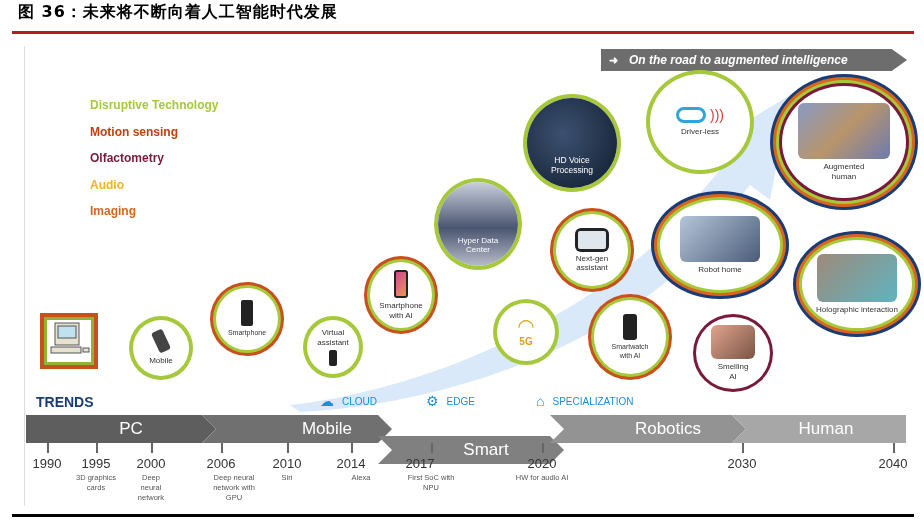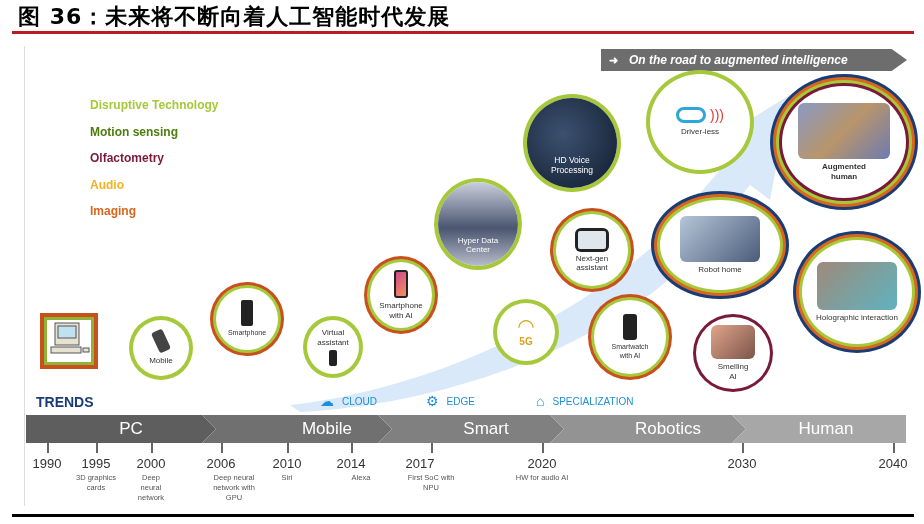--- a/index.html
+++ b/index.html
@@ -1,34 +1,34 @@
 <!DOCTYPE html>
 <html><head>
 <meta charset="utf-8">
 <style>
   * { margin: 0; padding: 0; box-sizing: border-box; }
   body { width: 924px; height: 524px; background: #ffffff; position: relative; overflow: hidden; font-family: "DejaVu Sans", sans-serif; }
-  .title { position: absolute; left: 18px; top: 2px; font-size: 22px; font-weight: bold; color: #000; font-family: "DejaVu Sans", sans-serif; letter-spacing: 1px; }
+  .title { position: absolute; left: 18px; top: 2px; font-size: 16px; font-weight: bold; color: #000; font-family: "DejaVu Sans", sans-serif; letter-spacing: 1px; }
   .title-rule { position: absolute; left: 12px; right: 10px; top: 31px; height: 3px; background: #b41e23; }
   .bottom-rule { position: absolute; left: 12px; right: 10px; top: 514px; height: 3px; background: #000; }
   .frame-left { position: absolute; left: 24px; top: 46px; width: 1px; height: 460px; background: #ddd; }
 
   .road { position: absolute; left: 601px; top: 49px; height: 22px; width: 306px; background: #6d6d6d; color: #fff; font-style: italic; font-weight: bold; font-size: 12px; line-height: 22px; padding-left: 28px; font-family: "Liberation Sans", sans-serif; clip-path: polygon(0 0, 95% 0, 100% 50%, 95% 100%, 0 100%); }
   .road-arrow { position: absolute; left: 8px; top: 0; font-size: 11px; font-style: normal; }
 
   .legend { position: absolute; left: 90px; top: 98px; }
   .legend div { font-size: 12px; font-weight: bold; height: 26.5px; font-family: "Liberation Sans", sans-serif; }
 
   .swoosh { position: absolute; left: 0; top: 0; width: 924px; height: 524px; pointer-events: none; }
 
   .bubble { position: absolute; border-radius: 50%; background: #fff; display: flex; flex-direction: column; align-items: center; justify-content: center; text-align: center; font-size: 8px; color: #333; font-family: "Liberation Sans", sans-serif; line-height: 1.15; }
   .bubble .pic { border-radius: 6px; margin-bottom: 3px; }
   .g { box-shadow: 0 0 0 4px #a6c93b; }
   .go { box-shadow: 0 0 0 3px #a6c93b, 0 0 0 6px #c84f1e; }
-  .full { box-shadow: 0 0 0 3px #7a1a3a, 0 0 0 6px #a6c93b, 0 0 0 9px #d8661f, 0 0 0 12px #1a3c75; font-weight: bold; }
+  .full { box-shadow: 0 0 0 3px #7a1a3a, 0 0 0 6px #a6c93b, 0 0 0 9px #d8661f, 0 0 0 12px #1a3c75; }
   .gob { box-shadow: 0 0 0 3px #a6c93b, 0 0 0 6px #d8661f, 0 0 0 9px #1a3c75; }
   .olf { box-shadow: 0 0 0 3px #7a1a3a; }
 
   .pc-box { position: absolute; left: 40px; top: 313px; width: 58px; height: 56px; border: 4px solid #c84f1e; background: #fff; }
   .pc-box-inner { position: absolute; inset: 0; border: 3px solid #8fb335; display: flex; align-items: center; justify-content: center; }
 
   .trends { position: absolute; left: 36px; top: 394px; font-size: 14px; font-weight: bold; color: #1a3c75; font-family: "Liberation Sans", sans-serif; }
   .tech { position: absolute; top: 393px; display: flex; align-items: center; gap: 8px; font-size: 10px; color: #1d8fd8; font-family: "Liberation Sans", sans-serif; }
   .tech .ico { font-size: 14px; color: #1d8fd8; }
 
@@ -49,21 +49,21 @@
   <path d="M290 405 C 420 390, 560 330, 660 240 L 720 170 L 700 150 L 790 95 L 770 200 L 750 185 L 690 260 C 600 350, 440 405, 300 412 Z" fill="#cfe3f7" opacity="0.8"></path>
 </svg>
 
 <div class="road">
   <span class="road-arrow">➜</span>
   <span>On the road to augmented intelligence</span>
 </div>
 
 <div class="legend">
   <div style="color:#a6c93b">Disruptive Technology</div>
-  <div style="color:#4d7c0f">Motion sensing</div>
+  <div style="color:#c2410c">Motion sensing</div>
   <div style="color:#7a1a3a">Olfactometry</div>
   <div style="color:#f0b323">Audio</div>
   <div style="color:#d8661f">Imaging</div>
 </div>
 
 <div class="pc-box">
   <div class="pc-box-inner">
     <svg width="44" height="40" viewBox="0 0 44 40">
       <rect x="8" y="2" width="24" height="22" fill="#e6e2d2" stroke="#555"></rect>
       <rect x="11" y="5" width="18" height="12" fill="#bfe1f0" stroke="#555"></rect>
@@ -134,21 +134,21 @@
 <div class="bubble olf" style="left:696px;top:317px;width:74px;height:72px;">
   <div class="pic" style="width:44px;height:34px;background:linear-gradient(135deg,#e1a58c,#7b5449);"></div>
   <span style="width:34px">Smelling AI</span>
 </div>
 
 <div class="bubble full" style="left:782px;top:86px;width:124px;height:112px;">
   <div class="pic" style="width:92px;height:56px;background:linear-gradient(135deg,#8a9ac4,#b8956b 50%,#6d7bb0);"></div>
   <span style="width:50px">Augmented human</span>
 </div>
 
-<div class="bubble gob" style="left:802px;top:240px;width:110px;height:104px;">
+<div class="bubble gob" style="left:802px;top:240px;width:110px;height:88px;">
   <div class="pic" style="width:80px;height:48px;background:linear-gradient(135deg,#9e8a7a,#5fb3c0);"></div>
   <span>Holographic interaction</span>
 </div>
 
 <div class="trends">TRENDS</div>
 <div class="tech" style="left:320px;">
   <span class="ico">☁</span>
   <span>CLOUD</span>
 </div>
 <div class="tech" style="left:426px;">
@@ -156,21 +156,21 @@
   <span>EDGE</span>
 </div>
 <div class="tech" style="left:536px;">
   <span class="ico">⌂</span>
   <span>SPECIALIZATION</span>
 </div>
 
 <div class="timebar">
   <div class="seg" style="left:0;width:190px;background:#5e5e5e;clip-path:polygon(0 0,176px 0,190px 50%,176px 100%,0 100%);"><span style="padding-left:20px">PC</span></div>
   <div class="seg" style="left:176px;width:190px;background:#707070;clip-path:polygon(0 0,176px 0,190px 50%,176px 100%,0 100%,14px 50%);"><span style="padding-left:60px">Mobile</span></div>
-  <div class="seg" style="left:352px;width:186px;background:#808080;clip-path:polygon(0 0,172px 0,186px 50%,172px 100%,0 100%,14px 50%);"><span style="padding-left:30px">Smart</span></div>
+  <div class="seg" style="left:352px;width:186px;background:#808080;clip-path:polygon(0 0,172px 0,186px 50%,172px 100%,0 100%,14px 50%);margin-top:21px;"><span style="padding-left:30px">Smart</span></div>
   <div class="seg" style="left:524px;width:196px;background:#939393;clip-path:polygon(0 0,182px 0,196px 50%,182px 100%,0 100%,14px 50%);"><span style="padding-left:40px">Robotics</span></div>
   <div class="seg" style="left:706px;width:174px;background:#a7a7a7;clip-path:polygon(0 0,174px 0,174px 100%,0 100%,14px 50%);"><span style="padding-left:14px">Human Augmentation</span></div>
 </div>
 
 <div class="tick" style="left:47px;top:443px;"></div>
 <div class="tick" style="left:96px;top:443px;"></div>
 <div class="tick" style="left:151px;top:443px;"></div>
 <div class="tick" style="left:221px;top:443px;"></div>
 <div class="tick" style="left:287px;top:443px;"></div>
 <div class="tick" style="left:351px;top:443px;"></div>

